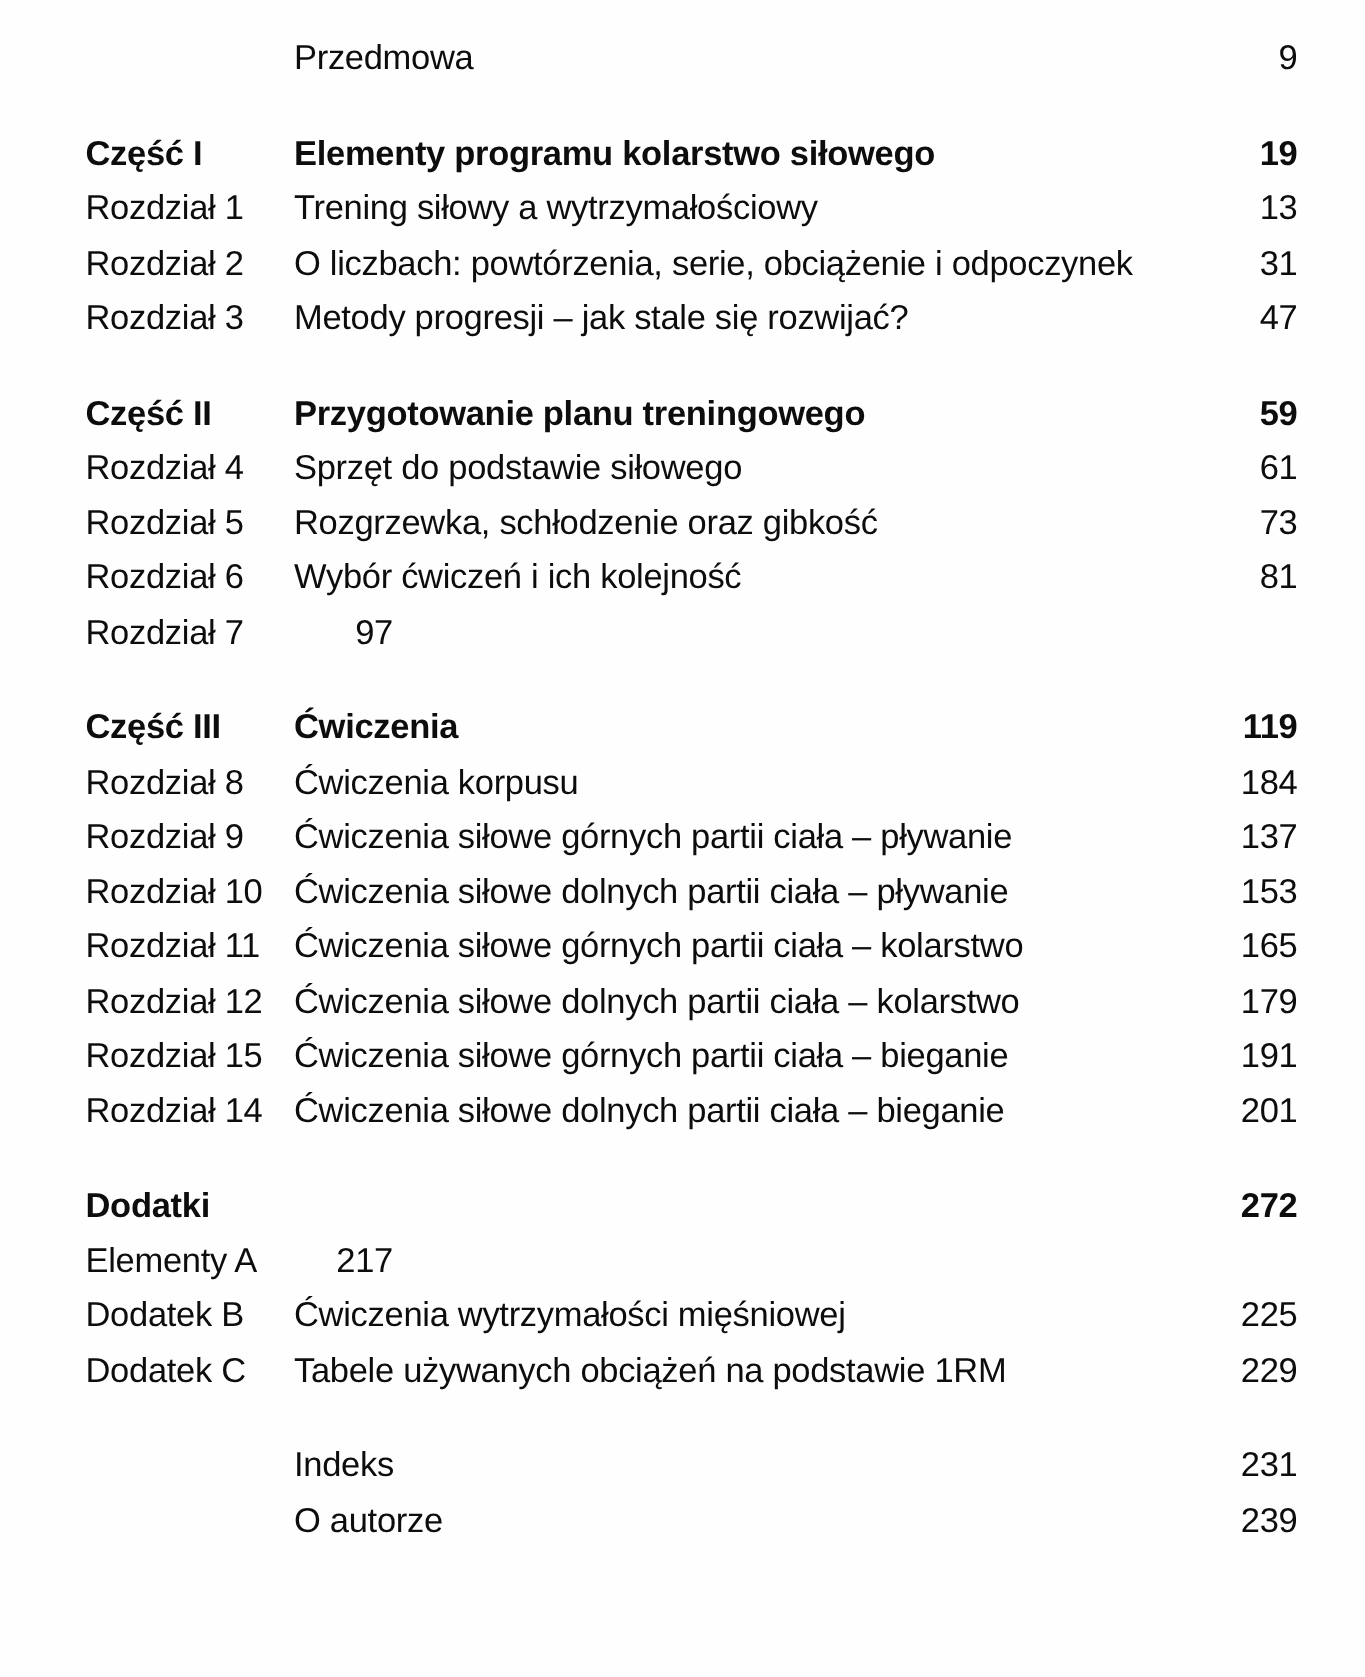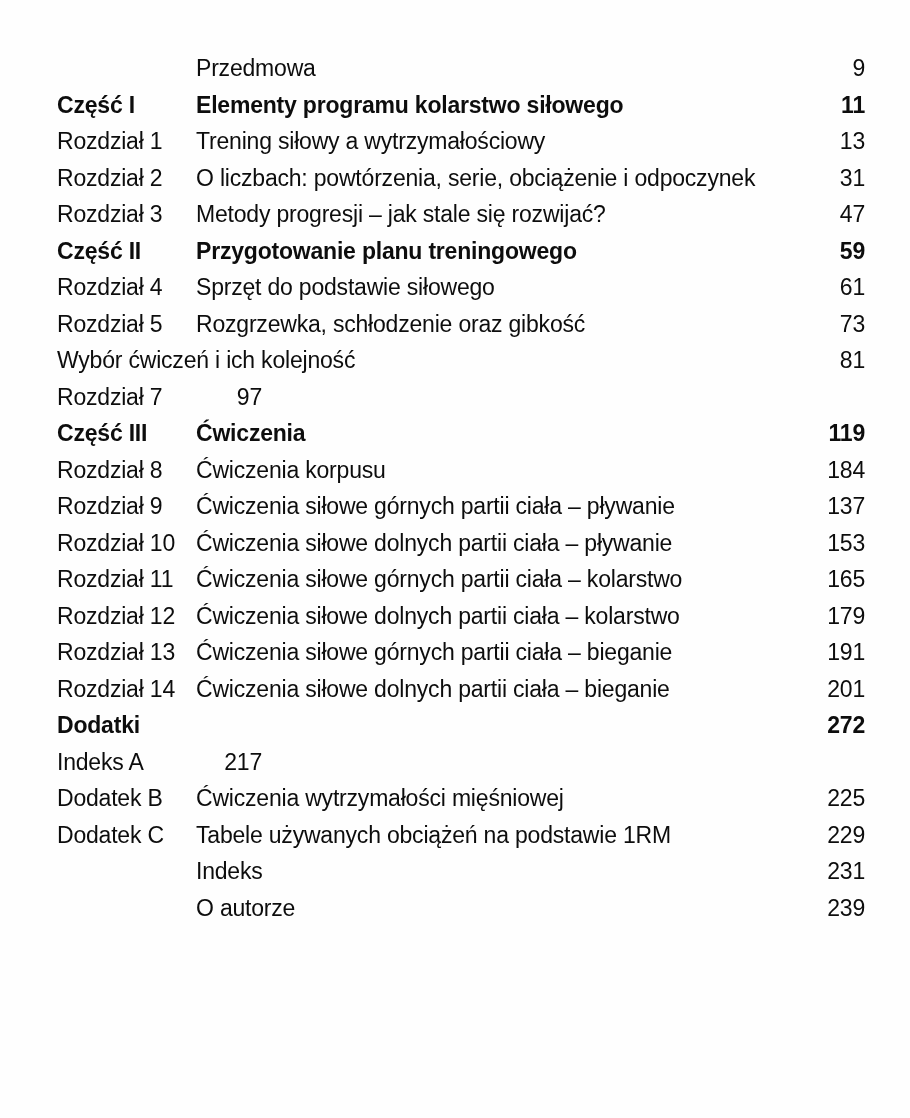--- a/index.html
+++ b/index.html
@@ -4,32 +4,32 @@
 <style>
   html, body { margin: 0; padding: 0; background: #ffffff; }
   .page {
     position: relative;
     width: 910px;
     height: 1118px;
     background: #fefefe;
     font-family: "Liberation Sans", "DejaVu Sans", sans-serif;
     color: #0d0d0d;
     box-sizing: border-box;
-    padding: 50px 45px 0 57px;
+    padding: 20px 45px 0 57px;
     overflow: hidden;
   }
   .toc { display: block; }
   .row {
     display: flex;
     align-items: baseline;
     line-height: 36.5px;
     font-size: 23px;
     letter-spacing: -0.2px;
   }
-  .row.gap { }
+  .row.gap { margin-top: 27px; }
   .row.heading .label,
   .row.heading .title,
   .row.heading .page-num { font-weight: bold; }
   .label {
     flex: 0 0 139px;
     white-space: nowrap;
   }
   .title {
     flex: 1 1 auto;
     white-space: nowrap;
@@ -49,21 +49,21 @@
 
     <div class="row">
       <span class="label"></span>
       <span class="title">Przedmowa</span>
       <span class="page-num">9</span>
     </div>
 
     <div class="row heading gap">
       <span class="label">Część I</span>
       <span class="title">Elementy programu kolarstwo siłowego</span>
-      <span class="page-num">11</span>
+      <span class="page-num">19</span>
     </div>
     <div class="row">
       <span class="label">Rozdział 1</span>
       <span class="title">Trening siłowy a wytrzymałościowy</span>
       <span class="page-num">13</span>
     </div>
     <div class="row">
       <span class="label">Rozdział 2</span>
       <span class="title">O liczbach: powtórzenia, serie, obciążenie i odpoczynek</span>
       <span class="page-num">31</span>
@@ -83,20 +83,21 @@
       <span class="label">Rozdział 4</span>
       <span class="title">Sprzęt do podstawie siłowego</span>
       <span class="page-num">61</span>
     </div>
     <div class="row">
       <span class="label">Rozdział 5</span>
       <span class="title">Rozgrzewka, schłodzenie oraz gibkość</span>
       <span class="page-num">73</span>
     </div>
     <div class="row">
+      <span class="label">Rozdział 6</span>
       <span class="title">Wybór ćwiczeń i ich kolejność</span>
       <span class="page-num">81</span>
     </div>
     <div class="row">
       <span class="label">Rozdział 7</span>
       <span class="page-num">97</span>
     </div>
 
     <div class="row heading gap">
       <span class="label">Część III</span>
@@ -122,37 +123,37 @@
       <span class="label">Rozdział 11</span>
       <span class="title">Ćwiczenia siłowe górnych partii ciała – kolarstwo</span>
       <span class="page-num">165</span>
     </div>
     <div class="row">
       <span class="label">Rozdział 12</span>
       <span class="title">Ćwiczenia siłowe dolnych partii ciała – kolarstwo</span>
       <span class="page-num">179</span>
     </div>
     <div class="row">
-      <span class="label">Rozdział 13</span>
+      <span class="label">Rozdział 15</span>
       <span class="title">Ćwiczenia siłowe górnych partii ciała – bieganie</span>
       <span class="page-num">191</span>
     </div>
     <div class="row">
       <span class="label">Rozdział 14</span>
       <span class="title">Ćwiczenia siłowe dolnych partii ciała – bieganie</span>
       <span class="page-num">201</span>
     </div>
 
     <div class="row heading gap">
       <span class="label">Dodatki</span>
       <span class="title"></span>
       <span class="page-num">272</span>
     </div>
     <div class="row">
-      <span class="label">Indeks A</span>
+      <span class="label">Elementy A</span>
       <span class="page-num">217</span>
     </div>
     <div class="row">
       <span class="label">Dodatek B</span>
       <span class="title">Ćwiczenia wytrzymałości mięśniowej</span>
       <span class="page-num">225</span>
     </div>
     <div class="row">
       <span class="label">Dodatek C</span>
       <span class="title">Tabele używanych obciążeń na podstawie 1RM</span>

